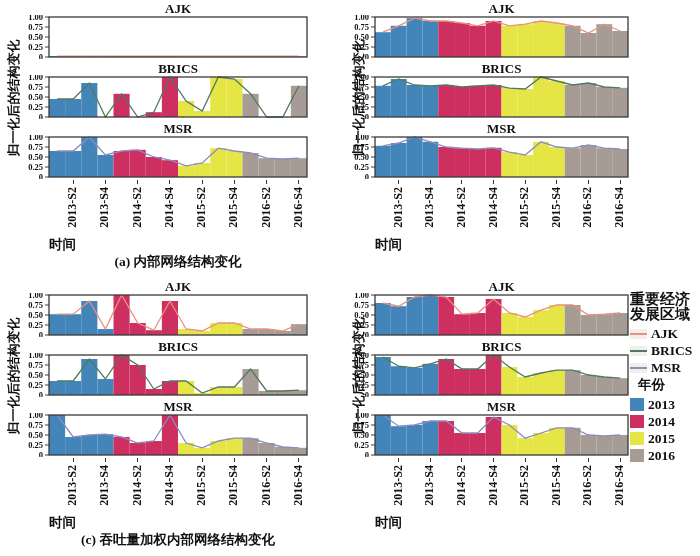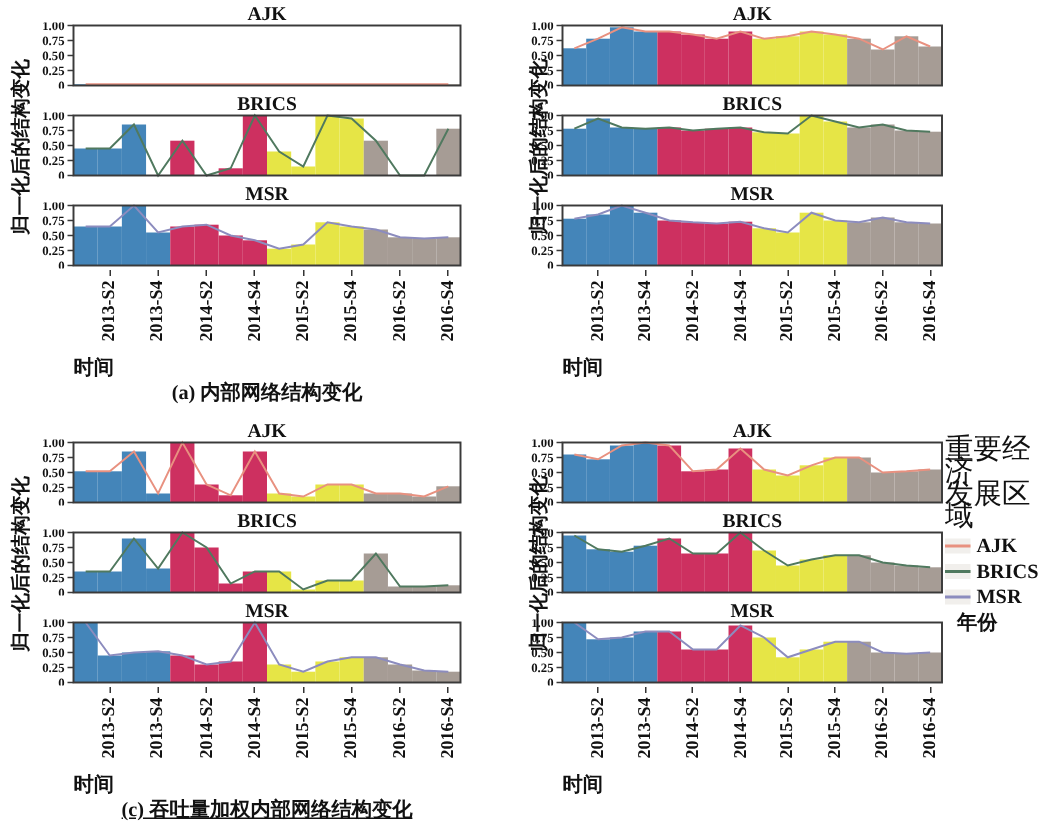--- a/index.html
+++ b/index.html
@@ -14,21 +14,21 @@
   .panel-b .ylabel,.panel-d .ylabel{left:-76px;top:89px;}
   .sub-title{position:absolute;text-align:center;font-size:13px;font-weight:bold;line-height:13px;}
   .chart-svg{position:absolute;}
   .xticks{position:absolute;left:0;top:180px;width:350px;height:56px;}
   .tickmark{position:absolute;width:1px;height:4px;background:#333;top:0;}
   .ticklabel{position:absolute;top:7px;writing-mode:vertical-rl;transform:rotate(180deg);
              font-size:12px;font-weight:bold;white-space:nowrap;line-height:14px;}
   .xlabel{position:absolute;top:236px;font-size:13.5px;font-weight:bold;}
   .caption{position:absolute;top:253px;text-align:center;font-size:13.5px;font-weight:bold;white-space:nowrap;}
   .legend{position:absolute;left:630px;top:292px;width:70px;}
-  .lg-title{font-size:19px;font-weight:normal;line-height:15px;}
+  .lg-title{font-size:15px;font-weight:bold;line-height:15px;}
   .lg-group{margin-top:3px;}
   .lg-item{display:flex;align-items:center;height:17px;font-size:13.5px;font-weight:bold;}
   .lg-linekey{width:17px;height:10px;background:#f1efec;display:inline-flex;align-items:center;
               flex:0 0 17px;margin-right:4px;}
   .lg-line{display:block;width:100%;height:2px;}
   .lg-swatch{width:14px;height:13px;flex:0 0 14px;margin-right:4px;display:inline-block;}
   .lg-year-title{font-size:13.5px;font-weight:bold;padding-left:8px;line-height:17px;}
 </style>
 </head>
 <body>
@@ -377,21 +377,21 @@
         <div class="tickmark" style="left: 201.688px;"></div>
         <div class="ticklabel" style="left: 194.188px;">2015-S2</div>
         <div class="tickmark" style="left: 233.938px;"></div>
         <div class="ticklabel" style="left: 226.438px;">2015-S4</div>
         <div class="tickmark" style="left: 266.188px;"></div>
         <div class="ticklabel" style="left: 258.688px;">2016-S2</div>
         <div class="tickmark" style="left: 298.438px;"></div>
         <div class="ticklabel" style="left: 290.938px;">2016-S4</div>
       </div>
     <div class="xlabel" style="left: 49px; width: 258px;">时间</div>
-    <div class="caption" style="left: 49px; width: 258px; text-decoration: underline;">(c) 吞吐量加权内部网络结构变化</div>
+    <div class="caption" style="left: 49px; width: 258px;">(c) 吞吐量加权内部网络结构变化</div>
   </div>
 
   <div class="panel panel-d">
     <div class="ylabel">归一化后的结构变化</div>
     <div class="subplots">
         <div class="sub-title" style="left: 25px; width: 253px; top: 2px;">AJK</div>
         <svg class="chart-svg" width="286" height="44" viewBox="0 0 286 44" style="left: -6px; top: 15px;">
           <rect x="31" y="9.999999999999998" width="15.8125" height="32" fill="#4485B9"></rect>
           <rect x="46.8125" y="13.200000000000001" width="15.8125" height="28.799999999999997" fill="#4485B9"></rect>
           <rect x="62.625" y="4.000000000000002" width="15.8125" height="38" fill="#4485B9"></rect>
@@ -522,15 +522,33 @@
           <span>BRICS</span>
         </div>
         <div class="lg-item">
           <span class="lg-linekey">
             <span class="lg-line" style="background: rgb(140, 140, 190);"></span>
           </span>
           <span>MSR</span>
         </div>
       </div>
     <div class="lg-year-title">年份</div>
+    <div class="lg-group">
+        <div class="lg-item">
+          <span class="lg-swatch" style="background: rgb(68, 133, 185);"></span>
+          <span>2013</span>
+        </div>
+        <div class="lg-item">
+          <span class="lg-swatch" style="background: rgb(205, 48, 96);"></span>
+          <span>2014</span>
+        </div>
+        <div class="lg-item">
+          <span class="lg-swatch" style="background: rgb(230, 229, 70);"></span>
+          <span>2015</span>
+        </div>
+        <div class="lg-item">
+          <span class="lg-swatch" style="background: rgb(166, 156, 149);"></span>
+          <span>2016</span>
+        </div>
+      </div>
   </div>
 
 </div>
 
 </body></html>

